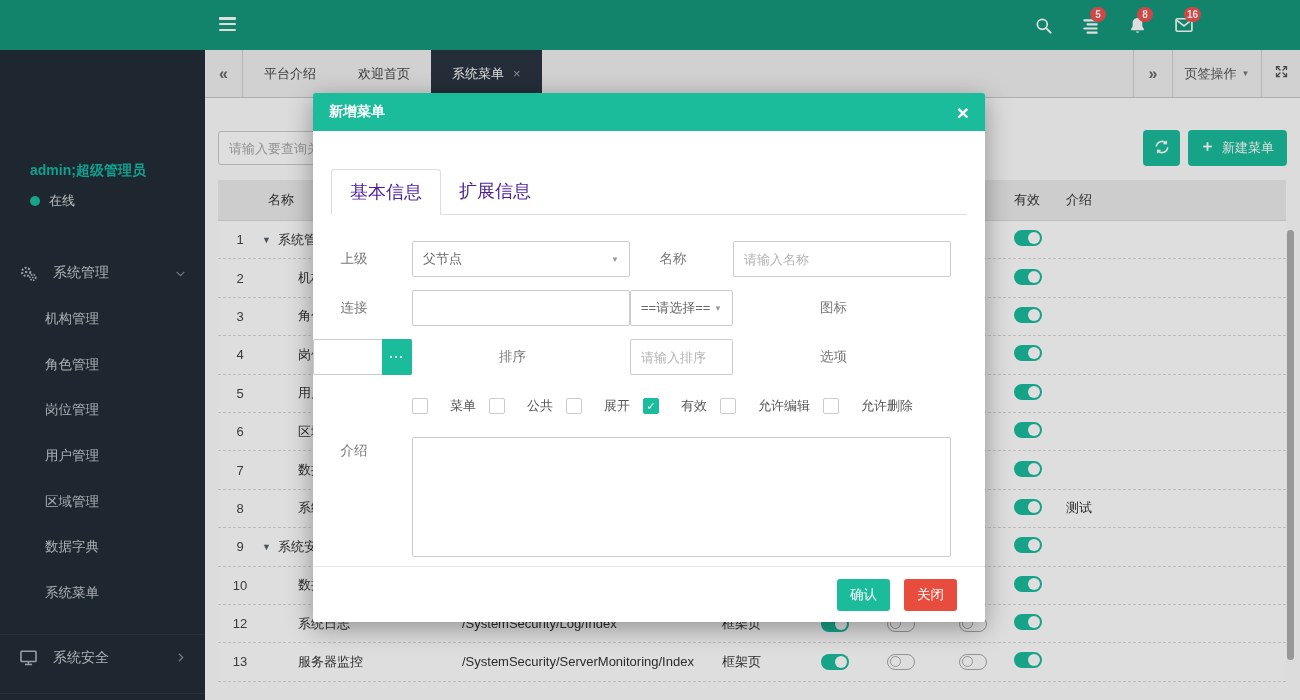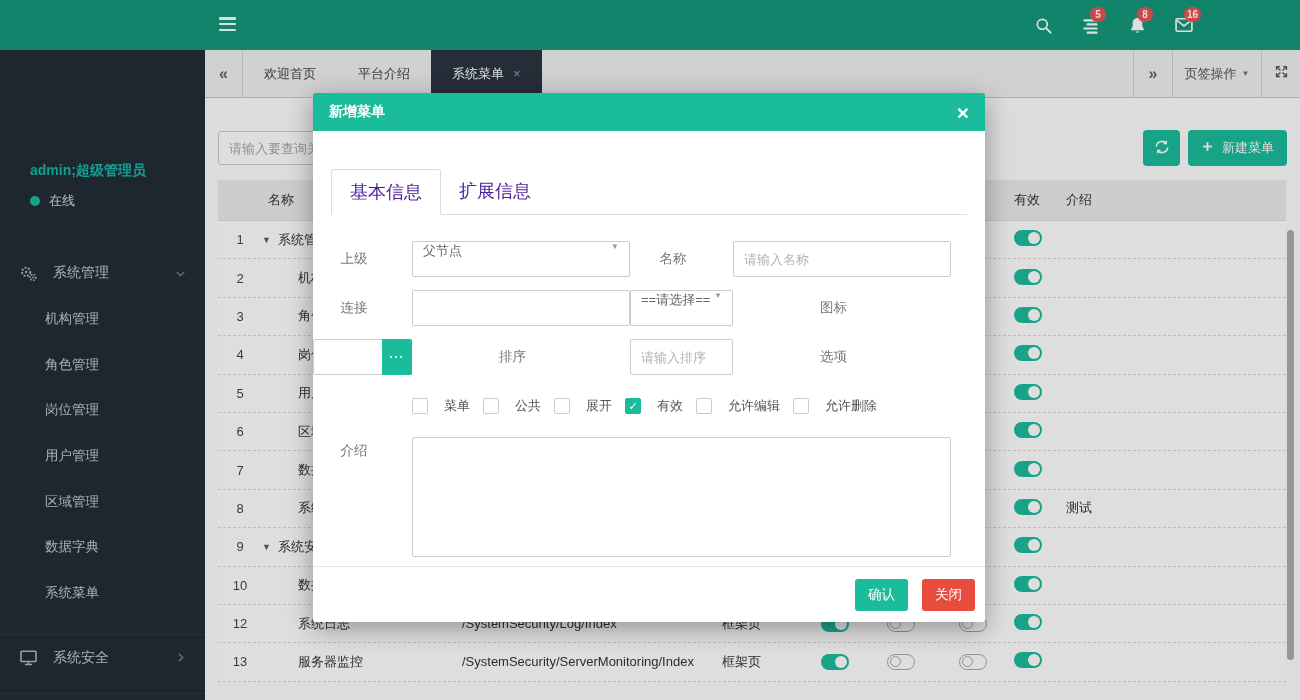--- a/index.html
+++ b/index.html
@@ -77,30 +77,30 @@
   .m-close{margin-left:auto;color:#fff;font-size:21px;font-weight:bold;line-height:1;cursor:pointer;}
   .m-tabs{display:flex;margin:38px 18px 0;border-bottom:1px solid #ddd;}
   .m-tab{padding:10px 18px;font-size:18px;color:#4c1d95;margin-bottom:-1px;cursor:pointer;}
   .m-tab.active{border:1px solid #ddd;border-bottom:1px solid #fff;background:#fff;border-radius:3px 3px 0 0;}
   .m-form{display:grid;grid-template-columns:99px 218px 103px 218px;row-gap:13px;margin-top:26px;}
   .f-label{font-size:13.5px;color:#777;text-align:center;line-height:36px;padding-right:17px;}
   .f-label.top{line-height:16px;padding-top:6px;align-self:start;}
   .f-field{position:relative;height:36px;}
   .inp{width:100%;height:36px;border:1px solid #ccc;border-radius:2px;padding:0 10px;font-size:13px;color:#555;box-sizing:border-box;background:#fff;font-family:inherit;}
   .inp::placeholder{color:#b3b3b3;}
-  .sel{display:flex;padding:0 10px;border:1px solid #ccc;border-radius:2px;height:36px;font-size:13px;color:#666;box-sizing:border-box;cursor:pointer;background:#fff;}
+  .sel{display:flex;align-items:center;padding:0 10px;border:1px solid #ccc;border-radius:2px;height:36px;font-size:13px;color:#666;box-sizing:border-box;cursor:pointer;background:#fff;}
   .sel .caret{margin-left:auto;font-size:8px;color:#999;}
   .icon-btn{position:absolute;right:0;top:0;width:30px;height:36px;background:#1abc9c;color:#fff;border:none;border-radius:0 2px 2px 0;font-size:12px;font-weight:bold;letter-spacing:1px;cursor:pointer;}
   .f-opts{grid-column:2/5;display:flex;align-items:center;gap:13px;height:36px;}
-  .opt{display:flex;align-items:center;gap:16px;font-size:13px;color:#555;cursor:pointer;}
+  .opt{display:flex;align-items:center;gap:22px;font-size:13px;color:#555;cursor:pointer;}
   .cb{width:16px;height:16px;border:1px solid #ccc;border-radius:2px;background:#fff;box-sizing:border-box;display:inline-block;}
   .cb.checked{background:#1abc9c;border-color:#1abc9c;color:#fff;font-size:11px;line-height:15px;text-align:center;}
   .f-ta{grid-column:2/5;}
   .ta{width:100%;height:120px;border:1px solid #ccc;border-radius:2px;box-sizing:border-box;resize:none;font-family:inherit;font-size:13px;padding:8px 10px;color:#555;}
-  .m-foot{position:absolute;left:0;right:0;bottom:0;height:56px;border-top:1px solid #e7e7e7;display:flex;align-items:center;justify-content:flex-end;gap:14px;padding:0 10px;box-sizing:border-box;}
+  .m-foot{position:absolute;left:0;right:0;bottom:0;height:56px;border-top:1px solid #e7e7e7;display:flex;align-items:center;justify-content:flex-end;gap:14px;padding:0 28px;box-sizing:border-box;}
   .btn{height:32px;padding:0 13px;border:none;border-radius:3px;color:#fff;font-size:13.5px;cursor:pointer;font-family:inherit;}
   .btn-confirm{background:#1abc9c;}
   .btn-close{background:#e74c3c;}
 </style>
 </head>
 <body>
 
 <div class="screen">
 
   <div class="navbar">
@@ -198,24 +198,24 @@
         <div class="side-sec sec-div">
           <div class="sec-head"></div>
         </div>
       </div>
   </div>
 
   <div class="tabbar">
     <div class="tscroll tsl">«</div>
     <div class="tabs" id="tabs">
         <div class="tab">
+          <span class="tab-label">平台介绍</span>
+        </div>
+        <div class="tab">
           <span class="tab-label">欢迎首页</span>
-        </div>
-        <div class="tab">
-          <span class="tab-label">平台介绍</span>
         </div>
         <div class="tab active">
           <span class="tab-label">系统菜单</span>
           <span class="tclose">×</span>
         </div>
       </div>
     <div class="tb-right">
       <div class="tbr-box tbr-arrow">»</div>
       <div class="tbr-box tbr-ops">
         <span>页签操作</span>

